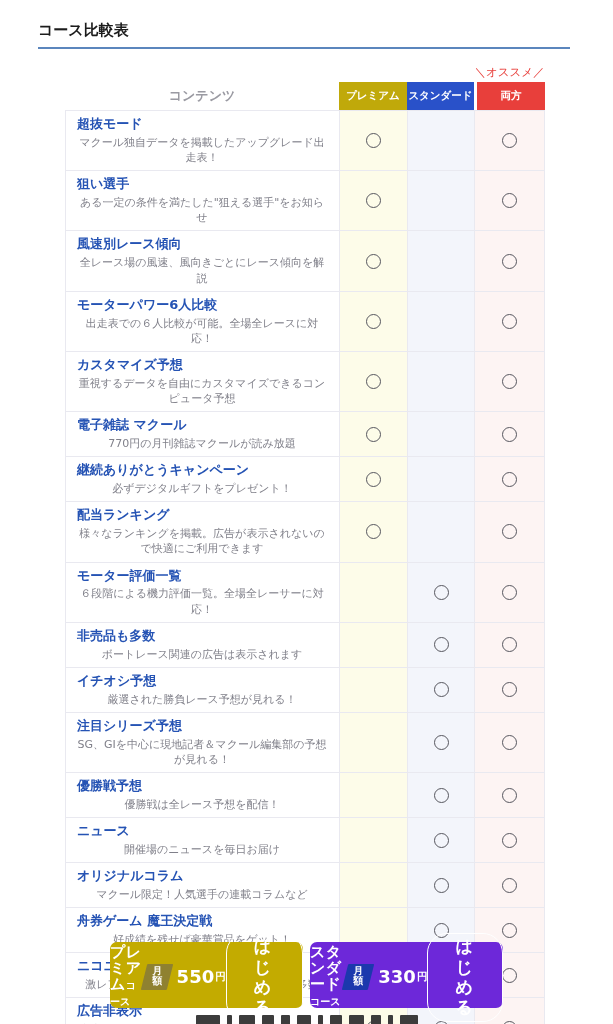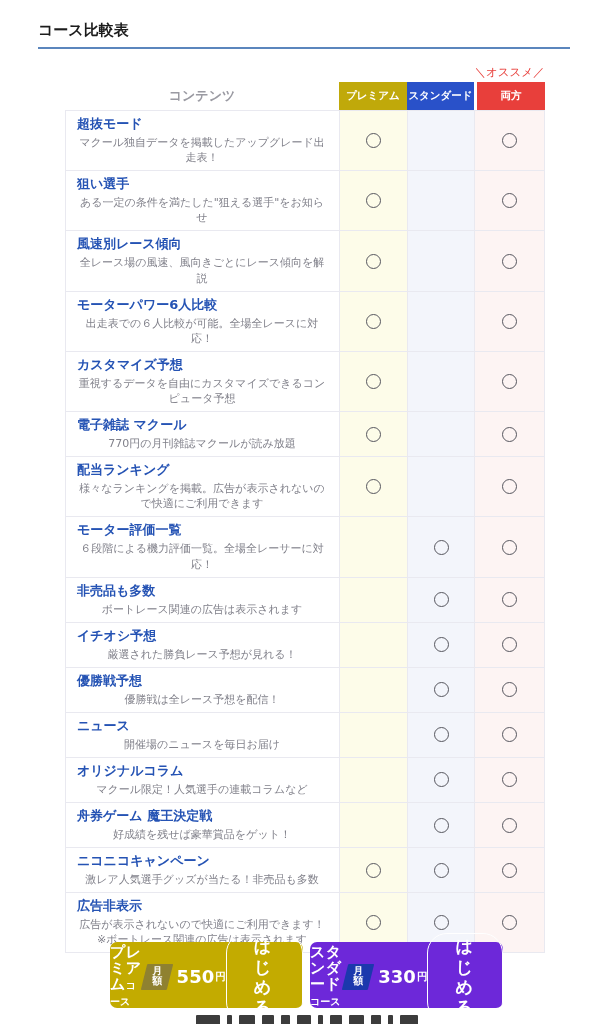--- a/index.html
+++ b/index.html
@@ -220,20 +220,33 @@
         <div class="cell cell-mark" style="background: rgb(253, 252, 233);">
           <div class="ring"></div>
         </div>
         <div class="cell cell-mark" style="background: rgb(243, 245, 251);"></div>
         <div class="cell cell-mark" style="background: rgb(253, 244, 243);">
           <div class="ring"></div>
         </div>
       </div>
       <div class="grid-row crow">
         <div class="cell cell-content">
+          <div class="row-title">継続ありがとうキャンペーン</div>
+          <div class="row-desc">必ずデジタルギフトをプレゼント！</div>
+        </div>
+        <div class="cell cell-mark" style="background: rgb(253, 252, 233);">
+          <div class="ring"></div>
+        </div>
+        <div class="cell cell-mark" style="background: rgb(243, 245, 251);"></div>
+        <div class="cell cell-mark" style="background: rgb(253, 244, 243);">
+          <div class="ring"></div>
+        </div>
+      </div>
+      <div class="grid-row crow">
+        <div class="cell cell-content">
           <div class="row-title">配当ランキング</div>
           <div class="row-desc">様々なランキングを掲載。広告が表示されないので快適にご利用できます</div>
         </div>
         <div class="cell cell-mark" style="background: rgb(253, 252, 233);">
           <div class="ring"></div>
         </div>
         <div class="cell cell-mark" style="background: rgb(243, 245, 251);"></div>
         <div class="cell cell-mark" style="background: rgb(253, 244, 243);">
           <div class="ring"></div>
         </div>
@@ -261,20 +274,33 @@
           <div class="ring"></div>
         </div>
         <div class="cell cell-mark" style="background: rgb(253, 244, 243);">
           <div class="ring"></div>
         </div>
       </div>
       <div class="grid-row crow">
         <div class="cell cell-content">
           <div class="row-title">イチオシ予想</div>
           <div class="row-desc">厳選された勝負レース予想が見れる！</div>
+        </div>
+        <div class="cell cell-mark" style="background: rgb(253, 252, 233);"></div>
+        <div class="cell cell-mark" style="background: rgb(243, 245, 251);">
+          <div class="ring"></div>
+        </div>
+        <div class="cell cell-mark" style="background: rgb(253, 244, 243);">
+          <div class="ring"></div>
+        </div>
+      </div>
+      <div class="grid-row crow">
+        <div class="cell cell-content">
+          <div class="row-title">注目シリーズ予想</div>
+          <div class="row-desc">SG、GIを中心に現地記者＆マクール編集部の予想が見れる！</div>
         </div>
         <div class="cell cell-mark" style="background: rgb(253, 252, 233);"></div>
         <div class="cell cell-mark" style="background: rgb(243, 245, 251);">
           <div class="ring"></div>
         </div>
         <div class="cell cell-mark" style="background: rgb(253, 244, 243);">
           <div class="ring"></div>
         </div>
       </div>
       <div class="grid-row crow">

